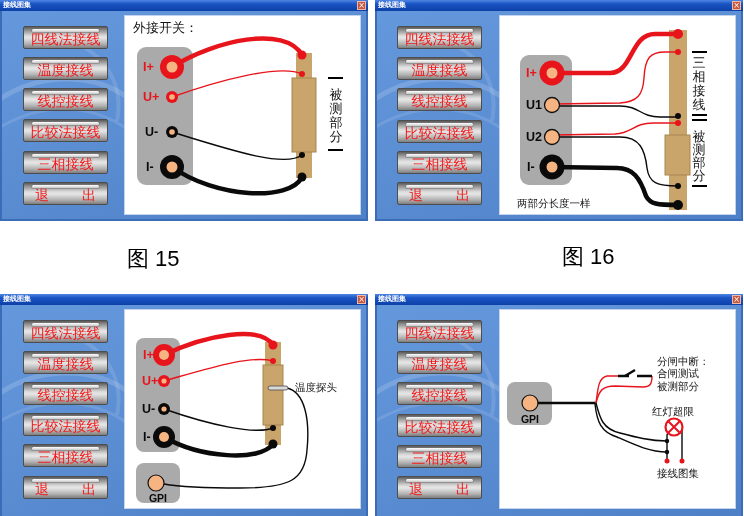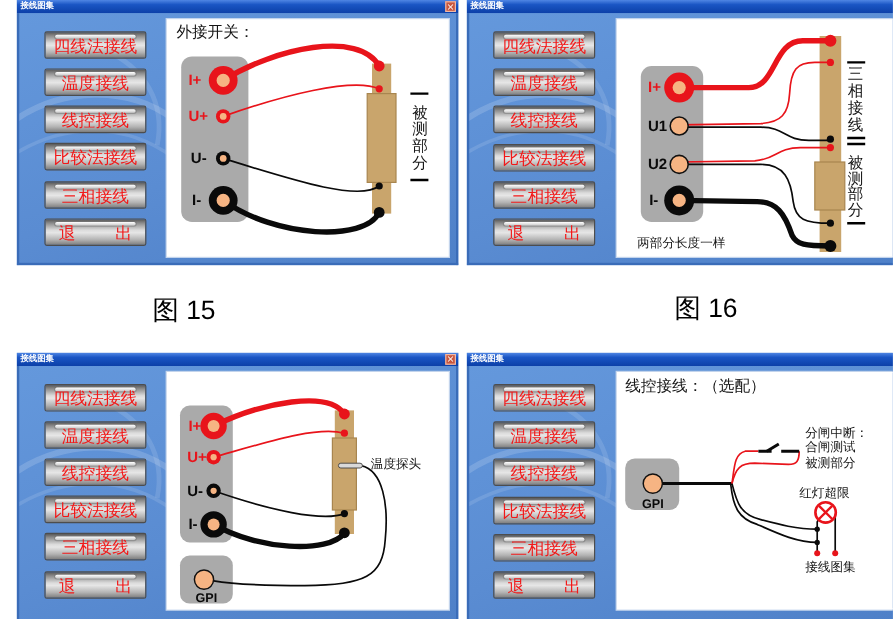--- a/index.html
+++ b/index.html
@@ -1,18 +1,18 @@
 <!DOCTYPE html>
 <html style="--win-blue: #5a8cd2; --btn-red: #f21818; --wire-red: #e8141b; --wire-black: #0a0a0a; --core: #f6b483; --block-grey: #aaaaaa; --tan: #c9a56c;"><head>
 <meta charset="utf-8">
 <style>
 :root{--win-blue:#5a8cd2;--btn-red:#f21818;--wire-red:#e8141b;--wire-black:#0a0a0a;--core:#f6b483;--block-grey:#aaaaaa;--tan:#c9a56c;--tan-edge:#a8854f;}
 html,body{margin:0;padding:0;background:#ffffff;}
 body{width:744px;height:516px;position:relative;overflow:hidden;font-family:"DejaVu Sans",sans-serif;}
-.window{position:absolute;width:368px;height:221px;overflow:hidden;background:var(--win-blue);margin-left:14px;}
+.window{position:absolute;width:368px;height:221px;overflow:hidden;background:var(--win-blue);}
 .window.cut{height:222px;}
 .titlebar{position:absolute;left:0;top:0;width:368px;height:11px;background:linear-gradient(#4f86e4 0%,#1a55c4 35%,#0c40a8 100%);}
 .wtitle{position:absolute;left:3px;top:1px;font-size:7px;line-height:9px;font-weight:bold;color:#ffffff;white-space:nowrap;font-family:"DejaVu Sans",sans-serif;}
 .close{position:absolute;right:2px;top:1px;width:9px;height:9px;box-sizing:border-box;background:#c8563d;border:1px solid #eeb9a8;color:#ffffff;font-size:8px;line-height:7px;text-align:center;font-family:"DejaVu Sans",sans-serif;cursor:pointer;}
 .wbody{position:absolute;left:0;top:11px;width:368px;height:210px;box-sizing:border-box;background:linear-gradient(160deg,#6498dc 0%,#5a8cd2 55%,#4e80c8 100%);border:2px solid #3a6cb8;border-top:none;}
 .window.cut .wbody{height:211px;border-bottom:none;}
 .swirl{position:absolute;left:0;top:0;}
 .btn{position:absolute;left:23px;width:85px;height:23px;box-sizing:border-box;border:1px solid #4d4d4d;border-radius:2px;
   background:linear-gradient(#5a5a5a 0%,#8c8c8c 14%,#dcdcdc 42%,#e6e6e6 52%,#b2b2b2 80%,#7e7e7e 100%);
   color:var(--btn-red);font-family:"DejaVu Serif",serif;font-size:14px;line-height:22px;text-align:center;white-space:nowrap;cursor:pointer;}
@@ -310,20 +310,19 @@
       <path class="sk thin" d="M307,133 L307,167"></path>
       <circle cx="299" cy="133" r="8.5" fill="#ffffff" stroke="#e8141b" stroke-width="2.2"></circle>
       <path d="M293.5,127.5 L304.5,138.5 M304.5,127.5 L293.5,138.5" stroke="#e8141b" stroke-width="2"></path>
       <circle class="fk" cx="292" cy="147" r="2.2"></circle>
       <circle class="fk" cx="292" cy="158" r="2.2"></circle>
       <circle class="fr" cx="292" cy="167" r="2.5"></circle>
       <circle class="fr" cx="307" cy="167" r="2.5"></circle>
       <circle class="fo" cx="155" cy="109" r="8" stroke="#111" stroke-width="1.2"></circle>
       <text class="gpi fk" x="155" y="129" text-anchor="middle">GPI</text>
     </svg>
-    <div class="ptxt heading" style="left:7px;top:5px">线控接线：（选配）</div>
     <div class="ptxt small" style="left:157px;top:45px">分闸中断：</div>
     <div class="ptxt small" style="left:157px;top:57px">合闸测试</div>
     <div class="ptxt small" style="left:157px;top:70px">被测部分</div>
     <div class="ptxt small" style="left:152px;top:95px">红灯超限</div>
     <div class="ptxt small" style="left:157px;top:157px">接线图集</div>
   </div>
 </div>
 
 </body></html>

